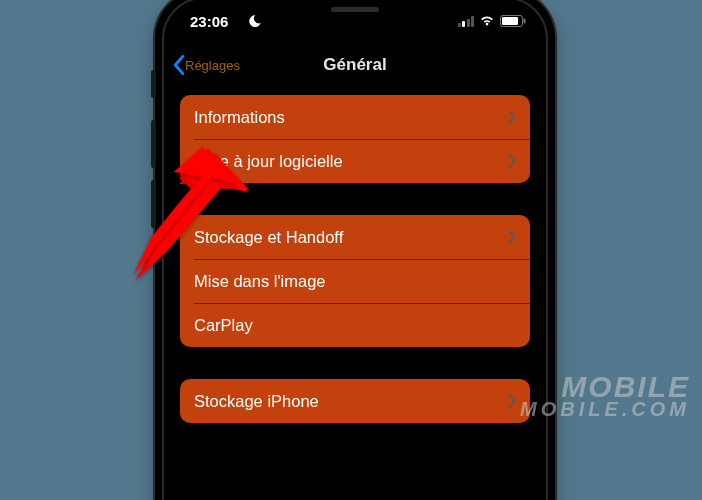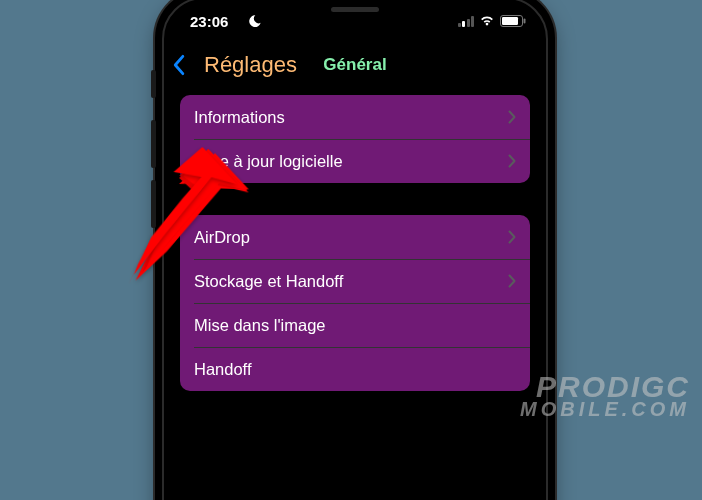--- a/index.html
+++ b/index.html
@@ -80,36 +80,36 @@
   .nav-bar {
     height: 44px;
     display: flex;
     align-items: center;
     position: relative;
     padding: 0 8px;
   }
   .back {
     display: flex;
     align-items: center;
-    color: #fdba74;
-    font-size: 22px;
-    gap: 19px;
+    color: #a16207;
+    font-size: 13px;
+    gap: 0;
     cursor: pointer;
   }
   .nav-title {
     position: absolute;
     left: 50%;
     transform: translateX(-50%);
-    color: #86efac;
+    color: #e5e5e5;
     font-size: 17px;
     font-weight: 600;
   }
   .content { padding: 8px 16px 0 16px; }
   .group {
-    background: #701a75;
+    background: #c2410c;
     border-radius: 10px;
     overflow: hidden;
     margin-bottom: 32px;
   }
   .row {
     display: flex;
     align-items: center;
     justify-content: space-between;
     min-height: 44px;
     padding: 0 14px;
@@ -215,51 +215,53 @@
         <div class="row">
           <span>Mise à jour logicielle</span>
           <svg class="chev" width="8" height="14" viewBox="0 0 8 14">
               <path fill="none" stroke="#5a5a5e" stroke-width="2" stroke-linecap="round" stroke-linejoin="round" d="m1.5 1.5 5 5.5-5 5.5"></path>
             </svg>
         </div>
       </div>
 
       <div class="group">
         <div class="row">
-          <span>AirDrop</span>
-          <svg class="chev" width="8" height="14" viewBox="0 0 8 14">
-              <path fill="none" stroke="#5a5a5e" stroke-width="2" stroke-linecap="round" stroke-linejoin="round" d="m1.5 1.5 5 5.5-5 5.5"></path>
-            </svg>
-        </div>
-        <div class="row">
           <span>Stockage et Handoff</span>
           <svg class="chev" width="8" height="14" viewBox="0 0 8 14">
               <path fill="none" stroke="#5a5a5e" stroke-width="2" stroke-linecap="round" stroke-linejoin="round" d="m1.5 1.5 5 5.5-5 5.5"></path>
             </svg>
         </div>
         <div class="row">
           <span>Mise dans l'image</span>
         </div>
         <div class="row">
-          <span>Handoff</span>
-        </div>
-      </div>
-
+          <span>CarPlay</span>
+        </div>
+      </div>
+
+      <div class="group">
+        <div class="row">
+          <span>Stockage iPhone</span>
+          <svg class="chev" width="8" height="14" viewBox="0 0 8 14">
+              <path fill="none" stroke="#5a5a5e" stroke-width="2" stroke-linecap="round" stroke-linejoin="round" d="m1.5 1.5 5 5.5-5 5.5"></path>
+            </svg>
+        </div>
+      </div>
 
     </div>
   </div>
 </div>
 
 <svg class="arrow" width="140" height="140" viewBox="0 0 140 140">
   <polygon fill="#ff0000" points="105,10 140,45 112,45 80,85 60,110 30,140 48,100 70,72 95,40 70,42"></polygon>
   <polygon fill="#ff0000" points="96,8 140,48 110,42 72,90 42,128 56,90 82,54 100,30 70,34"></polygon>
   <polygon fill="#e40000" points="98,6 138,46 108,42 64,98 36,132 54,86 84,48 70,36"></polygon>
   <polygon fill="#ff0000" points="98,6 138,46 110,40 70,90 40,128 58,82 88,44 74,34"></polygon>
 </svg>
 
 <svg class="arrow" style="left:108px;top:142px" width="130" height="150" viewBox="0 0 130 150">
   <polygon fill="#f00" points="92,4 128,40 102,34 58,92 28,134 34,118 22,146 44,96 74,56 92,34 64,30"></polygon>
 </svg>
 
 <div class="watermark">
-  <div class="l1">PRODIGC</div>
+  <div class="l1">MOBILE</div>
   <div class="l2">MOBILE.COM</div>
 </div>
 
 </body></html>

